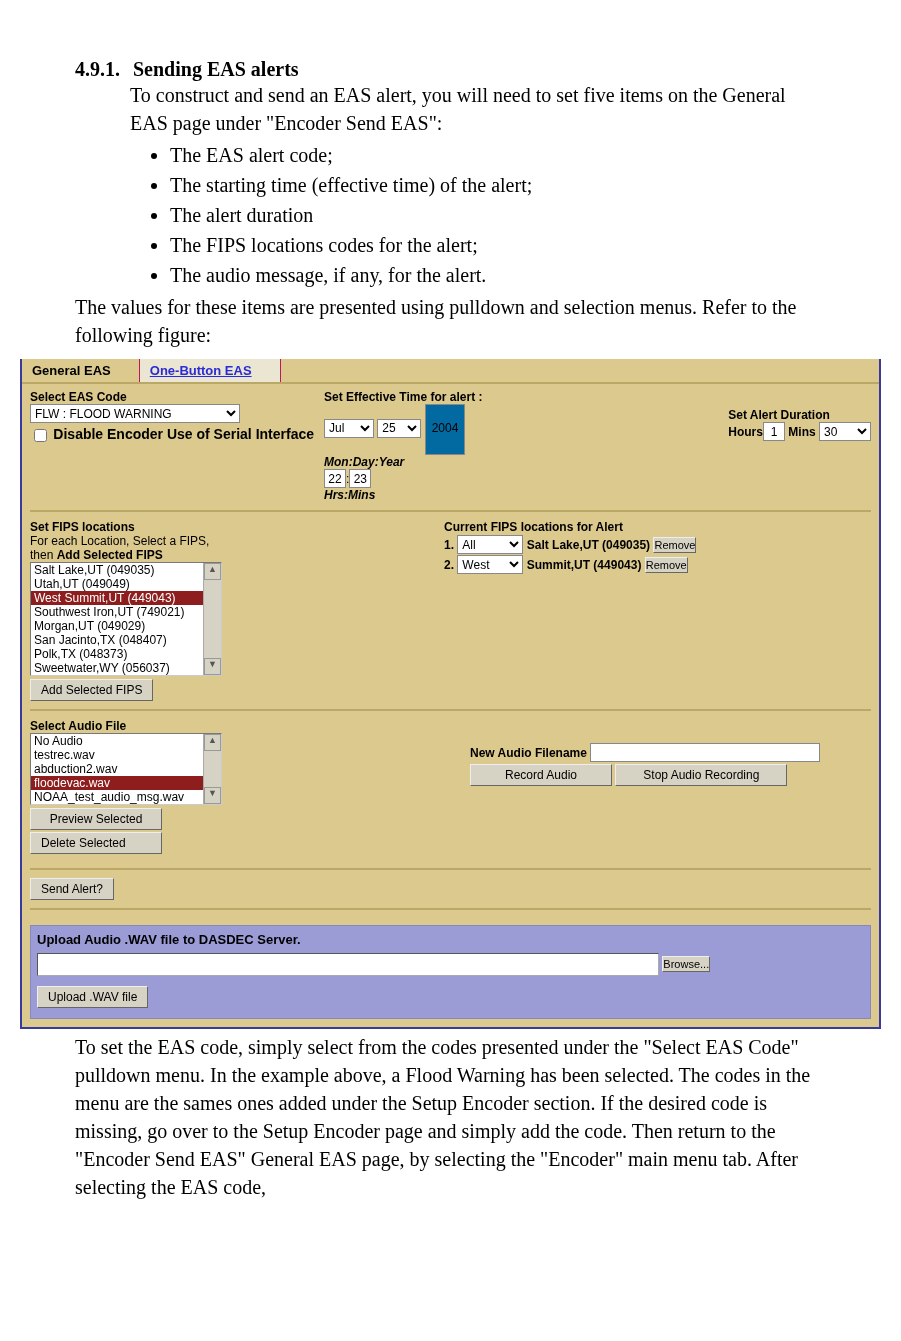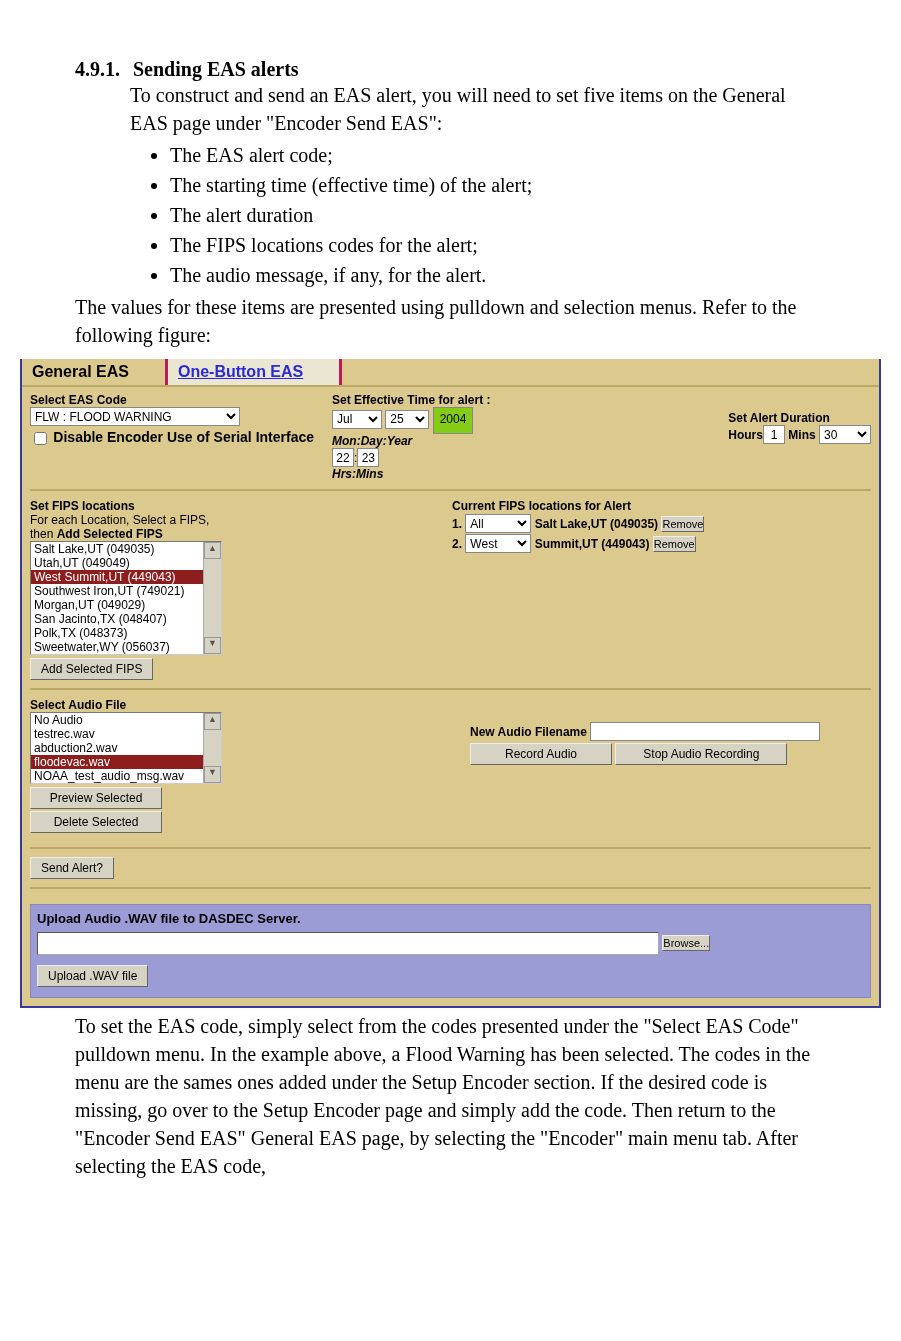--- a/index.html
+++ b/index.html
@@ -6,34 +6,34 @@
 .page{padding:10px 20px 10px 20px}
 .hdr{text-decoration:underline;font-size:21px;display:flex;justify-content:space-between}
 .sec{margin:48px 55px 0 55px}
 .sec-title{font-weight:bold;font-size:20px}
 .sec-no{margin-right:8px}
 .body-text{margin-left:55px;line-height:1.4}
 ul.bul{margin:4px 0 4px 40px;padding:0}
 ul.bul li{margin:2px 0;list-style:disc}
 .ui{margin:10px 0 0 0;border:2px solid #3a3a9e;border-top:none;background:#dcc98e;font-family:Arial,Helvetica,sans-serif;font-size:12px;color:#000}
 .tabs{display:flex;background:#dcc98e;border-bottom:2px solid #bba866}
-.tab{padding:4px 36px 4px 10px;font-weight:bold;font-size:16px;border-right:3px solid #be185d;background:#eae6d2}
+.tab{padding:4px 28px 4px 10px;font-weight:bold;font-size:13px;border-right:1px solid #be185d;background:#eae6d2}
 .tab.active{color:#000;background:#dcc98e;border-bottom:none}
 .tab.link{color:#2a2ad6;text-decoration:underline;background:#eae6d2}
 .ui-body{padding:6px 8px 8px 8px}
-.row3{display:flex;gap:12px}
+.row3{display:flex;gap:4px}
 .col{flex:none}
 .lbl{font-weight:bold;font-size:12px}
 .lbl-it{font-weight:bold;font-style:italic}
 .sub{font-size:12px}
 select,input[type=text]{font:12px Arial;background:#fff;border:1px solid #888;height:19px;box-sizing:border-box}
 .sel{width:210px}
 .chk{vertical-align:middle}
 .small-sel{width:50px}
-.yr{border:1px solid #888;background:#84cc16;padding:4px 6px;display:inline-block;height:17px;line-height:15px}
+.yr{border:1px solid #888;background:#0369a1;padding:16px 6px;display:inline-block;height:17px;line-height:15px}
 .txt-tiny{width:22px;text-align:center}
 .divider{border:0;border-top:2px solid #bba866;margin:8px 0}
 .listbox{background:#fff;border:1px inset #ccc;display:flex;width:190px}
 .listbox-items{flex:1}
 .lb-item{padding:0 3px;font-size:12px;white-space:nowrap;overflow:hidden}
 .lb-sel{background:#8e1e1e;color:#fff}
 .scrollbar{width:17px;background:#d6d2c4;border-left:1px solid #aaa;display:flex;flex-direction:column;justify-content:space-between}
 .scroll-btn{height:15px;background:#d6d2c4;border:1px solid #999;font-size:9px;text-align:center;line-height:11px;color:#555}
 .btn{background:#d6d2c4;border:1px solid #666;border-top-color:#eee;border-left-color:#eee;padding:3px 10px;font:12px Arial;cursor:pointer;display:inline-block}
 .btn-sm{padding:1px 0;font-size:11px}
@@ -165,21 +165,21 @@
        <div class="lb-item">abduction2.wav</div>
        <div class="lb-item lb-sel">floodevac.wav</div>
        <div class="lb-item">NOAA_test_audio_msg.wav</div>
       </div>
       <div class="scrollbar">
        <div class="scroll-btn">▲</div>
        <div class="scroll-btn">▼</div>
       </div>
      </div>
      <div style="margin-top:3px"><span class="btn" style="width:110px;text-align:center">Preview Selected</span></div>
-     <div style="margin-top:2px"><span class="btn" style="width:110px;text-align:center">Delete Selected</span></div>
+     <div style="margin-top:2px"><span class="btn" style="width:110px;text-align:left">Delete Selected</span></div>
     </div>
     <div class="col audio-rec" style="margin-left:190px">
      <span class="lbl">New Audio Filename</span>
      <input type="text" class="audio-in" style=""><br>
      <span class="btn" style="width:120px;text-align:center;margin-top:2px">Record Audio</span>
      <span class="btn" style="width:150px;text-align:center">Stop Audio Recording</span>
     </div>
    </div>
 
    <hr class="divider" style="margin-top:14px">

